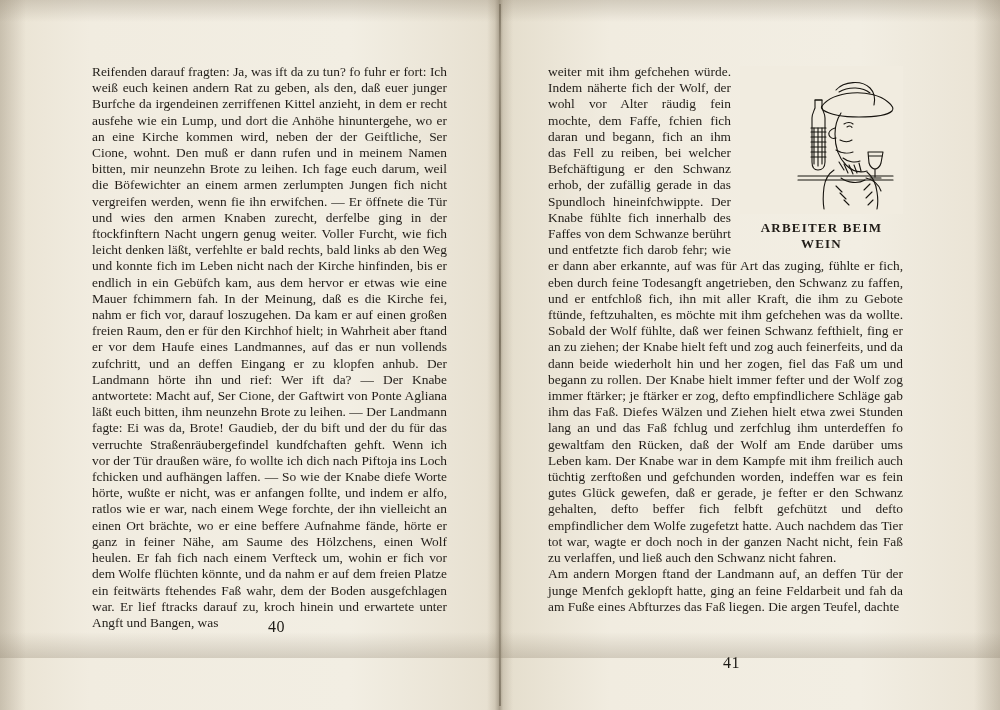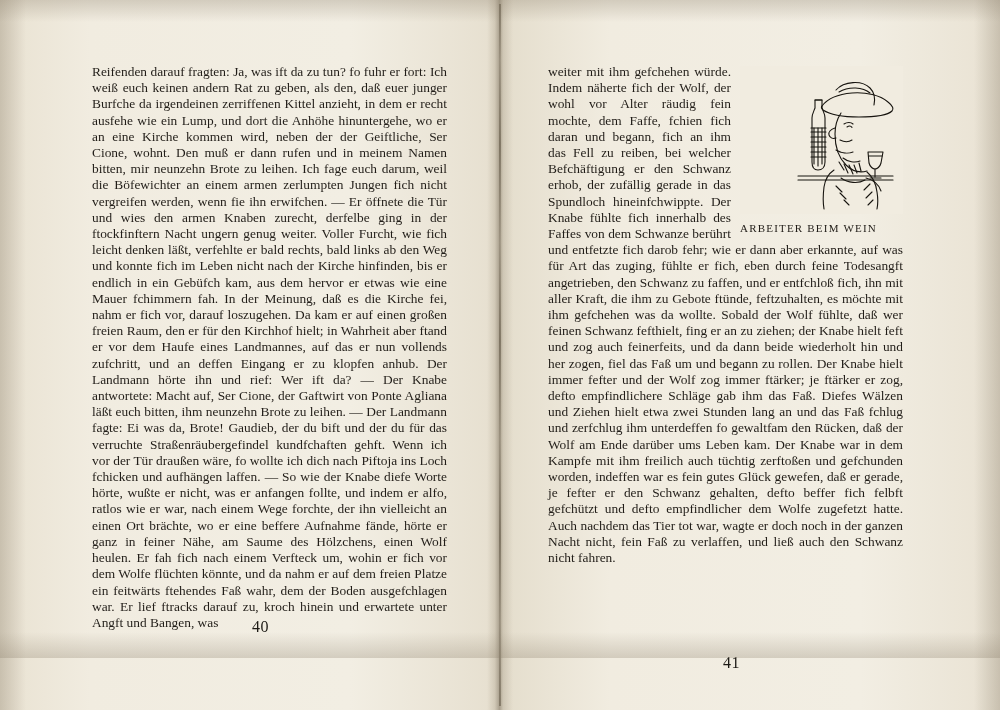--- a/index.html
+++ b/index.html
@@ -92,42 +92,43 @@
   .page-text p + p {
     text-indent: 0;
   }
 
   .folio {
     position: absolute;
     font-size: 16px;
     color: #1d1a15;
     letter-spacing: 0.5px;
   }
-  .folio.left  { top: 618px; left: 252px; }
+  .folio.left  { top: 618px; left: 268px; }
   .folio.right { top: 654px; left: 723px; }
 
   
   .illus-wrap {
     float: right;
     width: 163px;
     margin: 2px 0 2px 9px;
     shape-outside: margin-box;
   }
   .illus {
     width: 163px;
     height: 148px;
     position: relative;
     overflow: hidden;
   }
   .illus-caption {
     margin-top: 6px;
-    font-size: 11px;
+    font-size: 13px;
     letter-spacing: 1.2px;
-    text-align: left;
+    text-align: center;
     color: #201c17;
+    font-weight: bold;
   }
 
   svg.woodcut { display: block; }
 
   .edge-shadow-left {
     position: absolute; top:0; left:0; width: 26px; height:710px;
     background: linear-gradient(90deg, rgba(140,128,108,0.35), rgba(140,128,108,0));
     pointer-events: none;
   }
   .edge-shadow-right {
@@ -206,20 +207,21 @@
 
             <path d="M58 110 h95"></path>
             <path d="M58 114 h95"></path>
           </g>
         </svg>
       </div>
       <div class="illus-caption">ARBEITER BEIM WEIN</div>
     </div>
 
     <p>weiter mit ihm gefchehen würde. Indem näherte fich der Wolf, der wohl vor Alter räudig fein mochte, dem Faffe, fchien fich daran und begann, fich an ihm das Fell zu reiben, bei welcher Befchäftigung er den Schwanz erhob, der zufällig gerade in das Spundloch hineinfchwippte. Der Knabe fühlte fich innerhalb des Faffes von dem Schwanze berührt und entfetzte fich darob fehr; wie er dann aber erkannte, auf was für Art das zuging, fühlte er fich, eben durch feine Todesangft angetrieben, den Schwanz zu faffen, und er entfchloß fich, ihn mit aller Kraft, die ihm zu Gebote ftünde, feftzuhalten, es möchte mit ihm gefchehen was da wollte. Sobald der Wolf fühlte, daß wer feinen Schwanz fefthielt, fing er an zu ziehen; der Knabe hielt feft und zog auch feinerfeits, und da dann beide wiederholt hin und her zogen, fiel das Faß um und begann zu rollen. Der Knabe hielt immer fefter und der Wolf zog immer ftärker; je ftärker er zog, defto empfindlichere Schläge gab ihm das Faß. Diefes Wälzen und Ziehen hielt etwa zwei Stunden lang an und das Faß fchlug und zerfchlug ihm unterdeffen fo gewaltfam den Rücken, daß der Wolf am Ende darüber ums Leben kam. Der Knabe war in dem Kampfe mit ihm freilich auch tüchtig zerftoßen und gefchunden worden, indeffen war es fein gutes Glück gewefen, daß er gerade, je fefter er den Schwanz gehalten, defto beffer fich felbft gefchützt und defto empfindlicher dem Wolfe zugefetzt hatte. Auch nachdem das Tier tot war, wagte er doch noch in der ganzen Nacht nicht, fein Faß zu verlaffen, und ließ auch den Schwanz nicht fahren.</p>
+    <p>Am andern Morgen ftand der Landmann auf, an deffen Tür der junge Menfch geklopft hatte, ging an feine Feldarbeit und fah da am Fuße eines Abfturzes das Faß liegen. Die argen Teufel, dachte</p>
   </div>
   <div class="folio right">41</div>
 
   <div class="edge-shadow-left"></div>
   <div class="edge-shadow-right"></div>
   <div class="edge-shadow-top"></div>
   <div class="edge-shadow-bottom"></div>
 
 </div>
 

